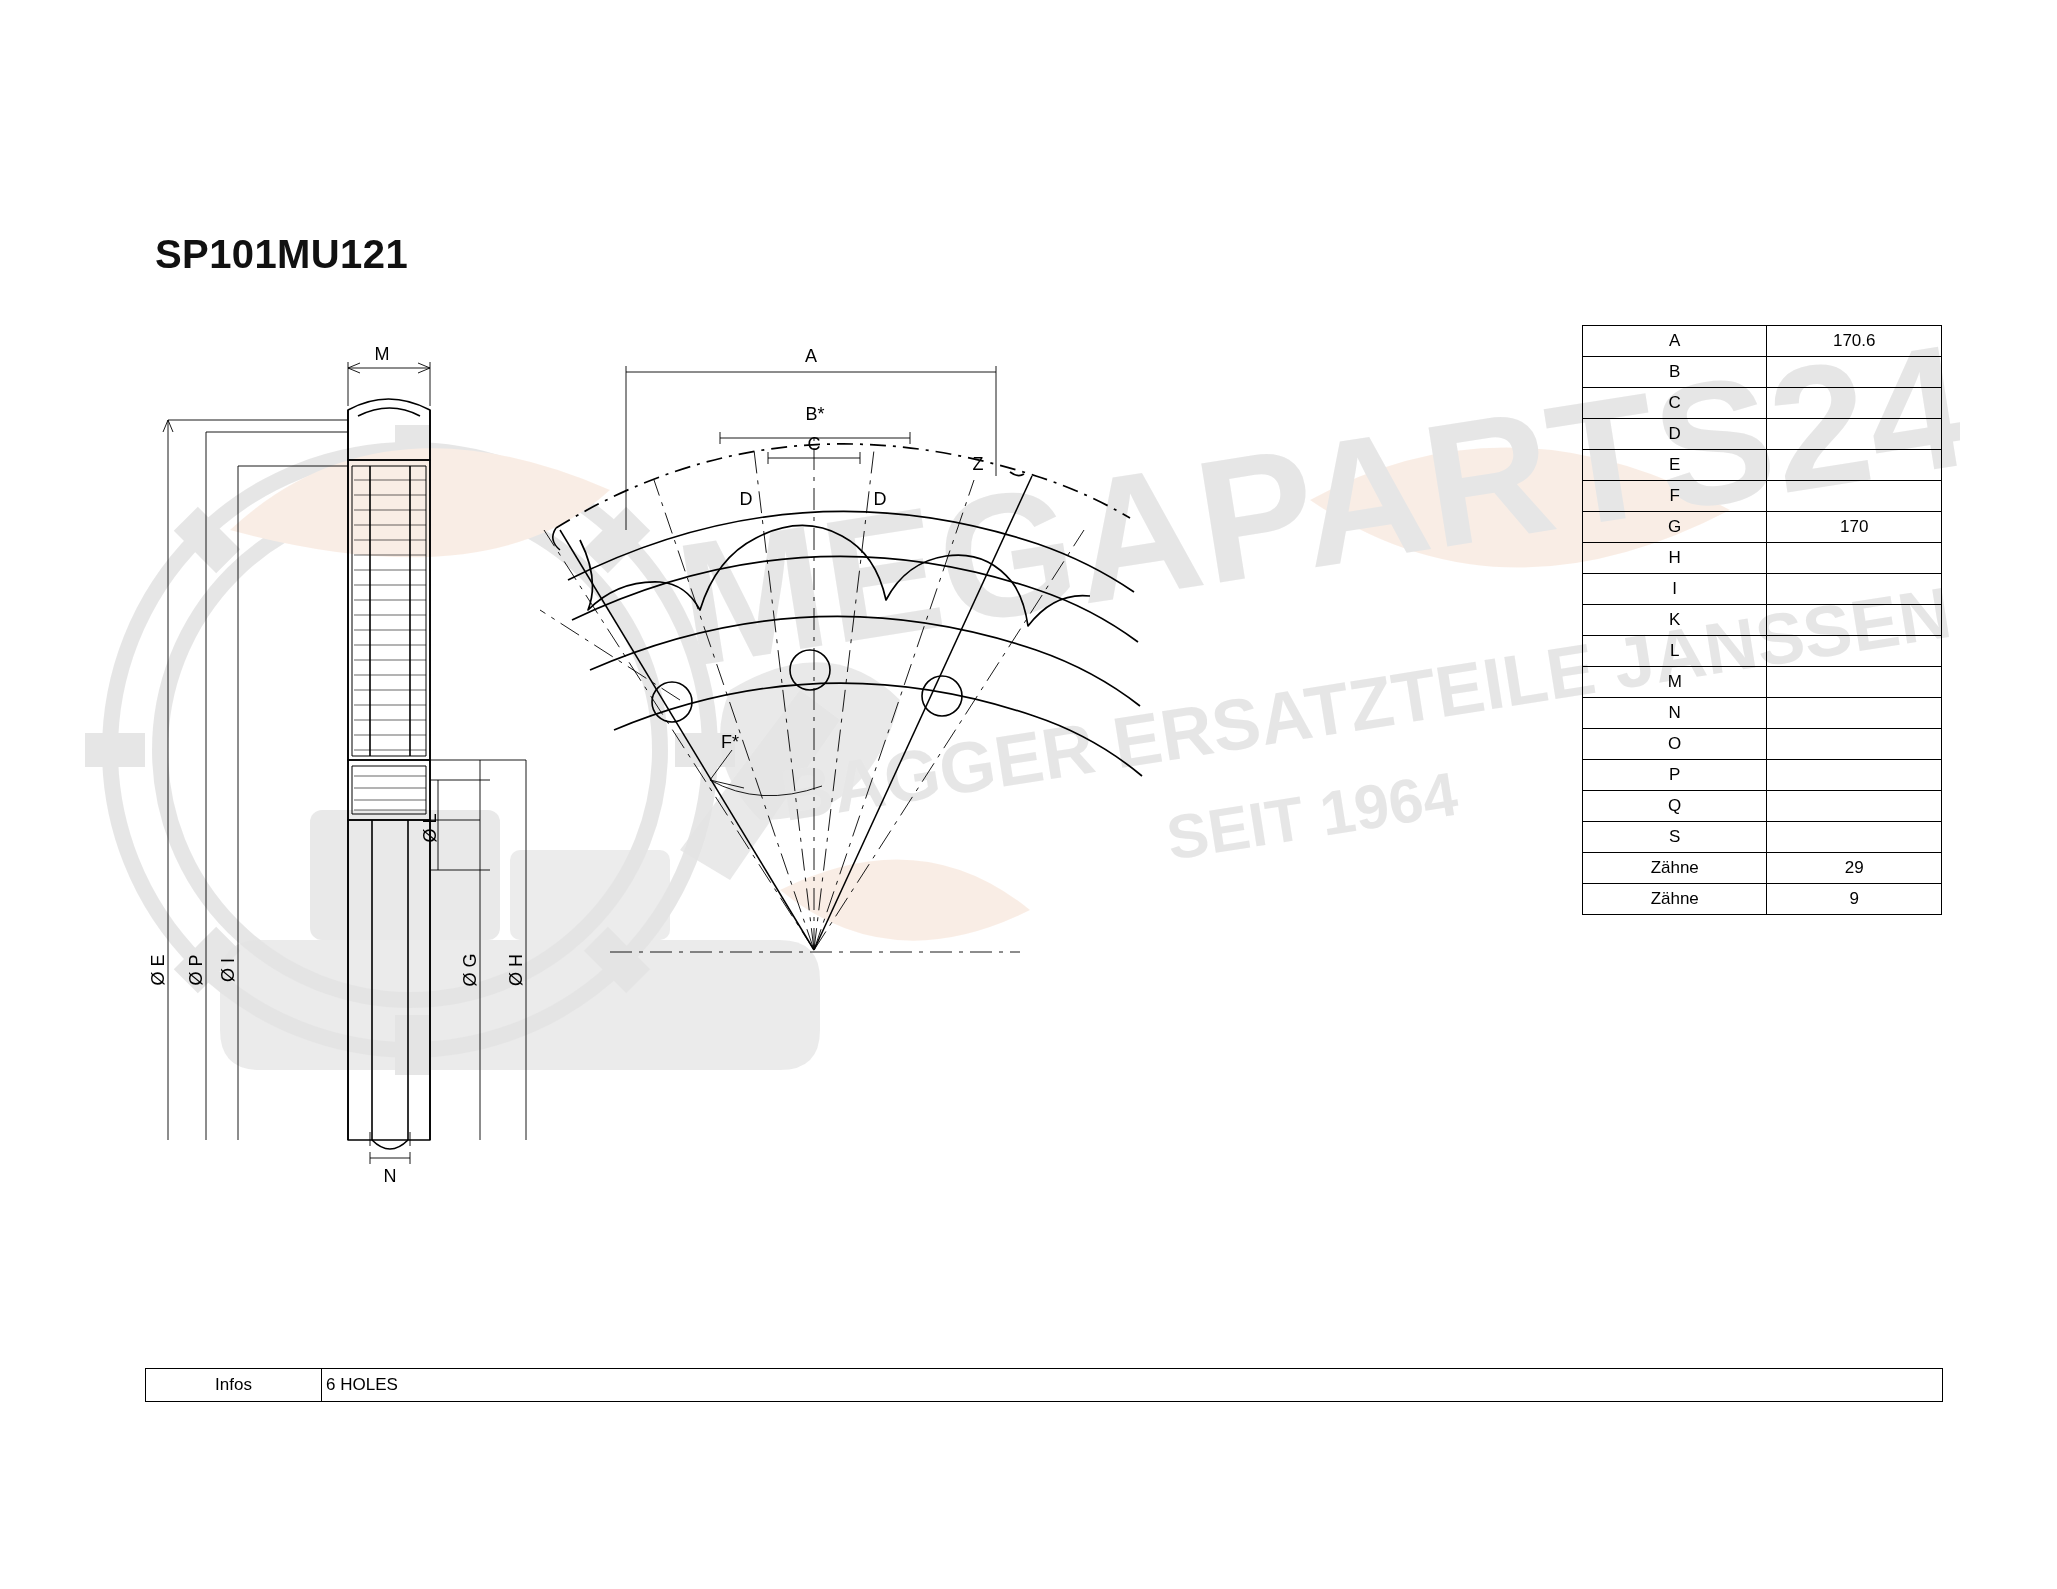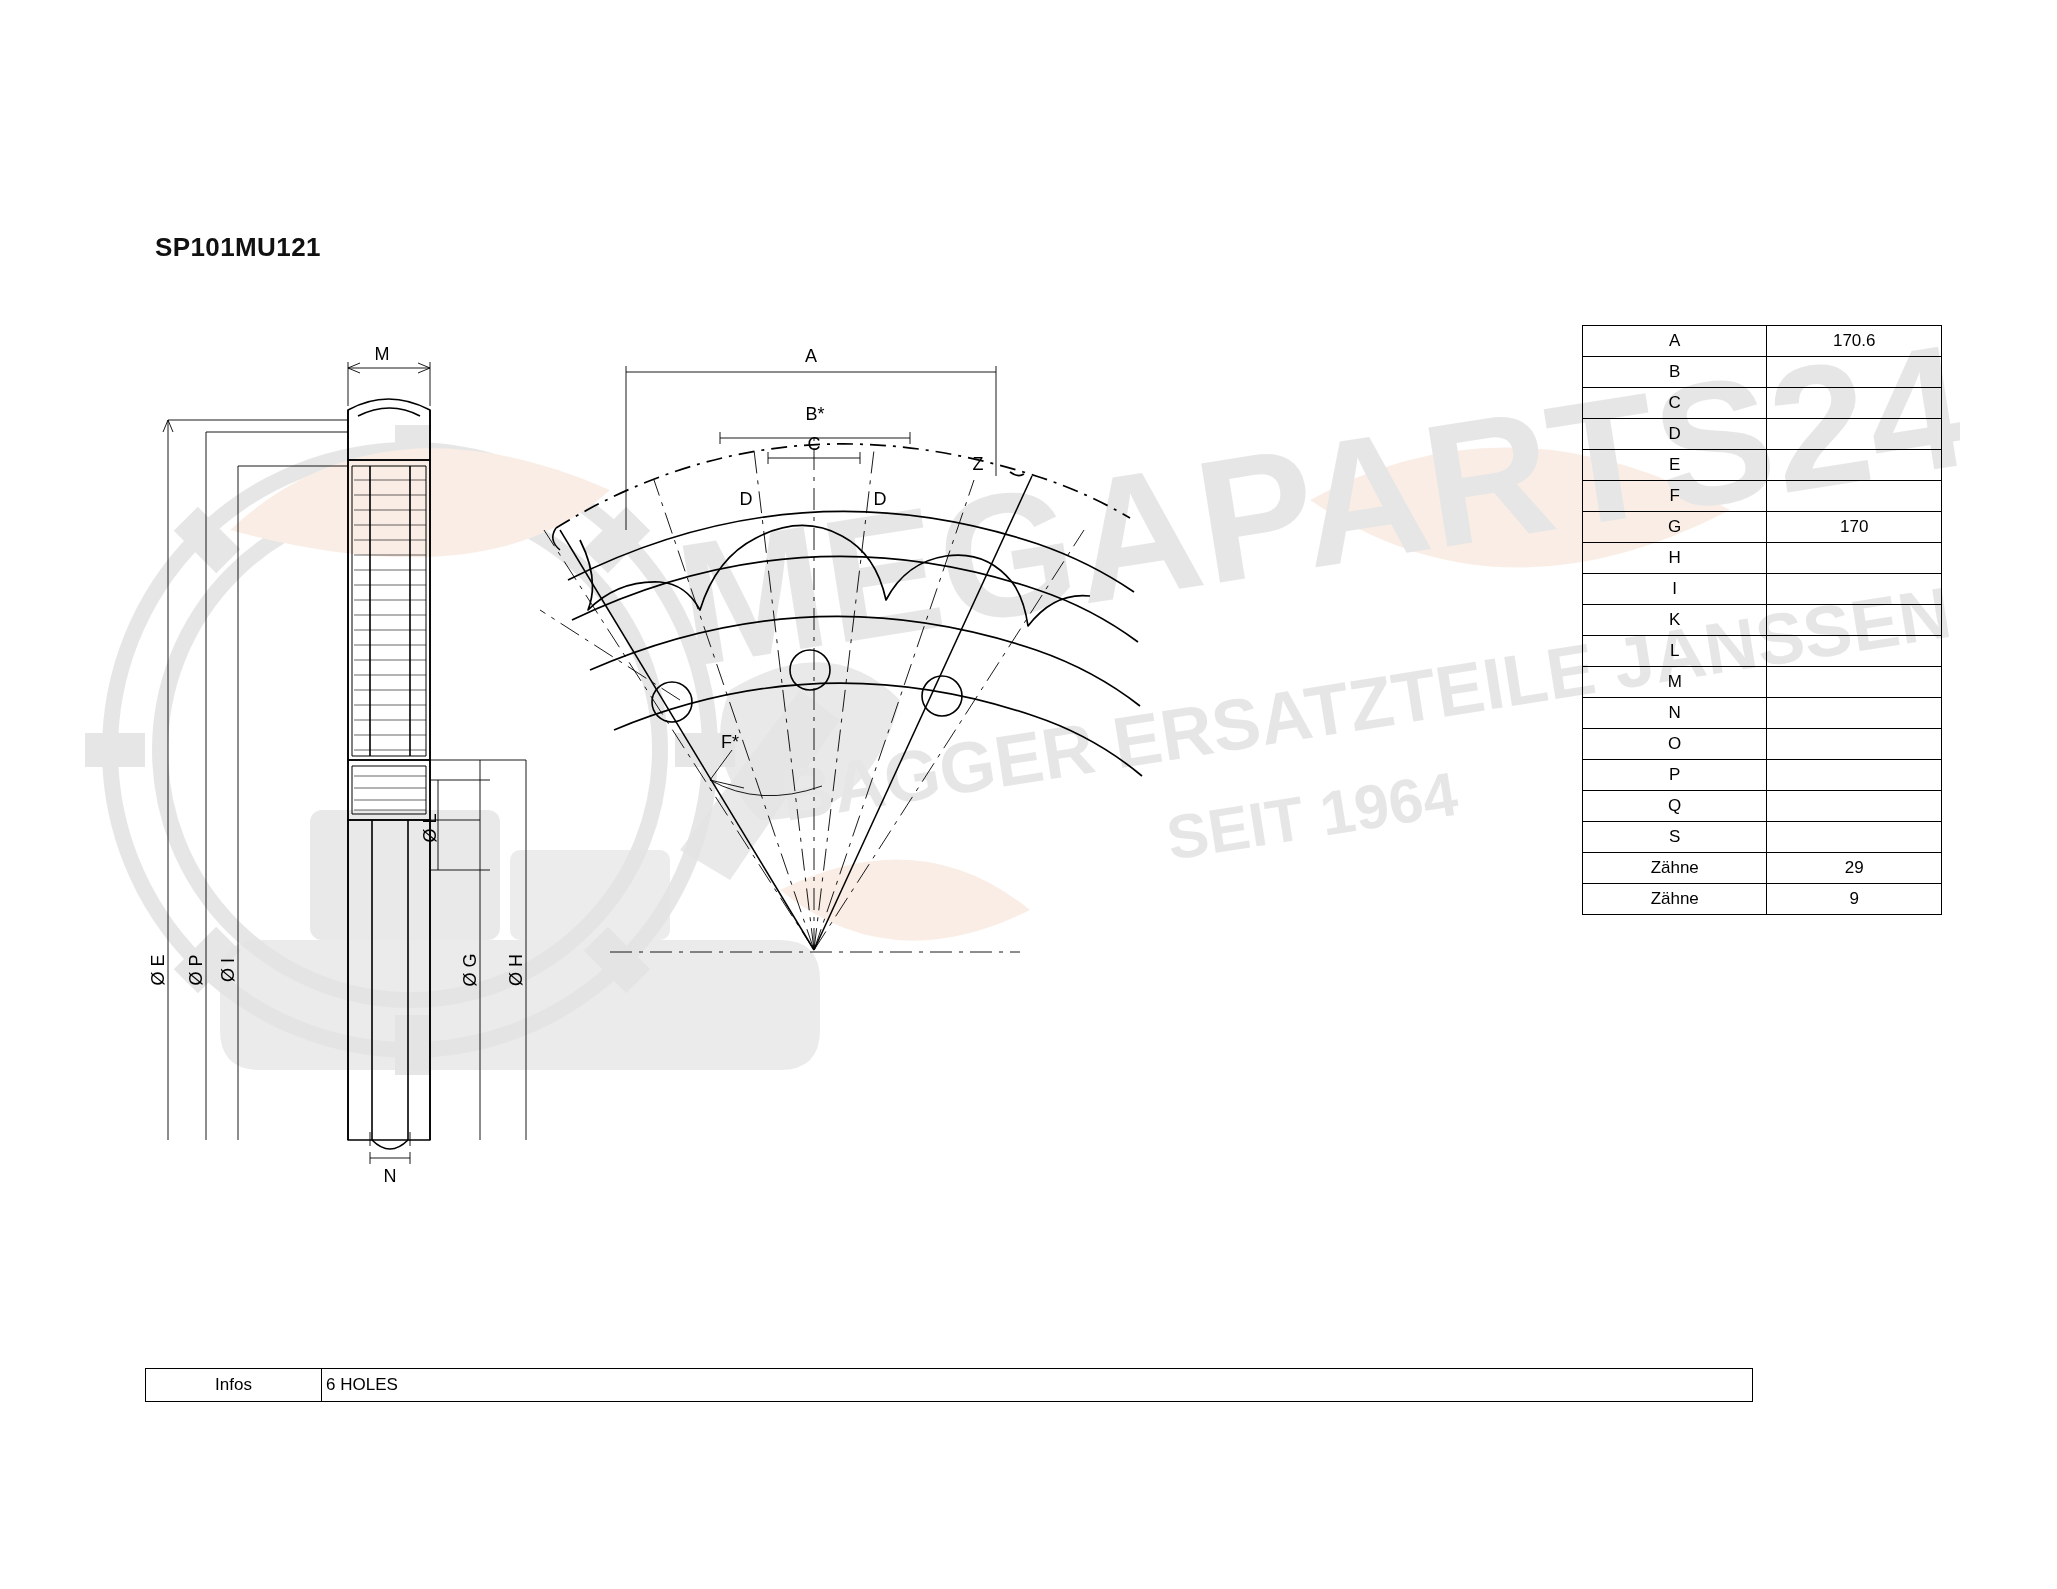--- a/index.html
+++ b/index.html
@@ -14,21 +14,21 @@
     font-family: "Liberation Sans", sans-serif;
     color: #000000;
     overflow: hidden;
   }
 
   
   #part-title {
     position: absolute;
     left: 155px;
     top: 232px;
-    font-size: 26px;
+    font-size: 40px;
     font-weight: bold;
     letter-spacing: 0.4px;
     color: #111;
   }
 
   
   #watermark {
     position: absolute;
     left: 80px;
     top: 250px;
@@ -64,21 +64,21 @@
     line-height: 30px;
   }
   #dim-table td.label { width: 185px; }
   #dim-table td.value { width: 175px; }
 
   
   #infos-table {
     position: absolute;
     left: 145px;
     top: 1368px;
-    width: 1608px;
+    width: 1798px;
     border-collapse: collapse;
     font-size: 17px;
   }
   #infos-table td {
     border: 1px solid #000;
     height: 32px;
     line-height: 32px;
     padding: 0;
   }
   #infos-table td.infos-label {

